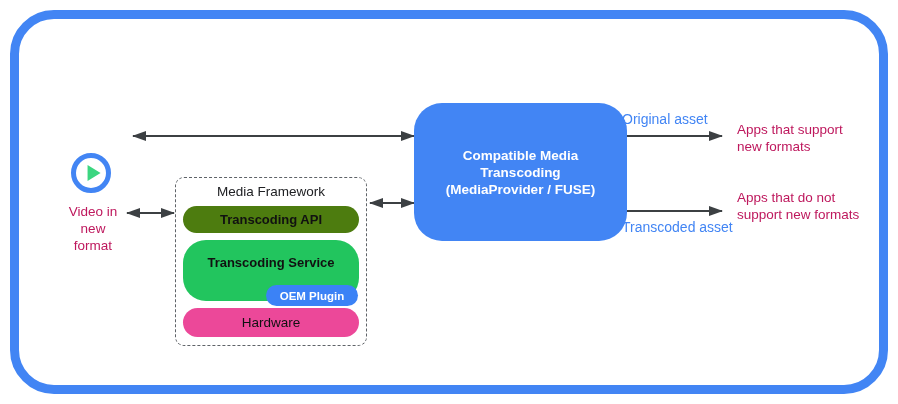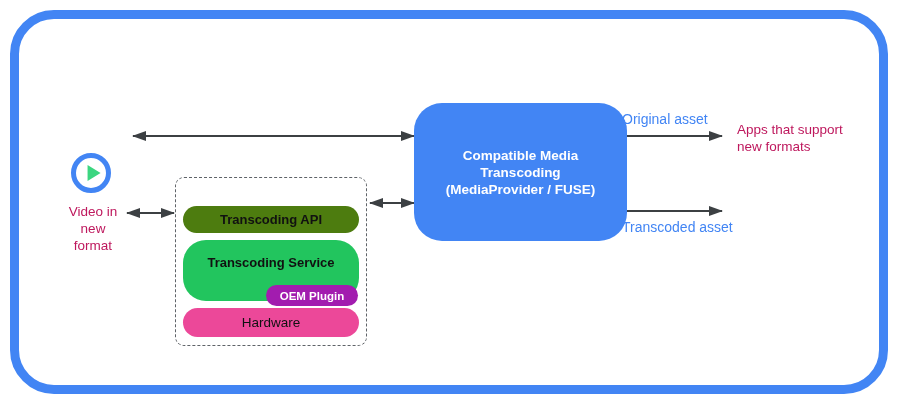--- a/index.html
+++ b/index.html
@@ -31,21 +31,21 @@
   .mf-box { position:absolute; left:175px; top:177px; width:192px; height:169px;
             border:1.5px dashed #5f6368; border-radius:9px; background:#fff; }
   .mf-title { position:absolute; left:175px; top:184px; width:192px; text-align:center;
               font-size:13.5px; color:#202124; }
   .pill { position:absolute; display:flex; align-items:center; justify-content:center;
           font-weight:bold; font-size:13px; color:#111; }
   .pill-api { left:183px; top:206px; width:176px; height:27px; border-radius:14px; background:#4d7c0f; }
   .pill-service { left:183px; top:240px; width:176px; height:61px; border-radius:23px; background:#22c55e;
                   padding-bottom:16px; }
   .pill-oem { left:266px; top:285px; width:92px; height:21px; border-radius:11px;
-              background:#a21caf; color:#ffffff; font-size:11.5px; }
+              background:#3b82f6; color:#ffffff; font-size:11.5px; }
   .pill-hw { left:183px; top:308px; width:176px; height:29px; border-radius:15px;
              background:#ec4899; font-weight:normal; font-size:13.5px; }
 
   
   .cmt-box { position:absolute; left:414px; top:103px; width:213px; height:138px;
              border-radius:28px; background:#4285f4; display:flex; align-items:center; justify-content:center;
              color:#ffffff; font-weight:bold; font-size:13.5px; line-height:17px;
              text-align:center; white-space:pre-line; }
 
   .asset-label { position:absolute; color:#4285f4; font-size:14px;text-align:right; }
@@ -86,32 +86,35 @@
   </div>
 
   <div class="play-circle">
     <div class="play-tri"></div>
   </div>
   <div class="txt video-label">Video in
 new
 format</div>
 
   <div class="mf-box"></div>
+  <div class="mf-title">Media Framework</div>
 
   <div class="pill pill-api">Transcoding API</div>
 
   <div class="pill pill-service">Transcoding Service</div>
 
   <div class="pill pill-oem">OEM Plugin</div>
 
   <div class="pill pill-hw">Hardware</div>
 
   <div class="cmt-box">Compatible Media
 Transcoding
 (MediaProvider / FUSE)</div>
 
   <div class="asset-label lbl-original">Original asset</div>
   <div class="asset-label lbl-transcoded">Transcoded asset</div>
 
   <div class="txt apps-support">Apps that support
 new formats</div>
+  <div class="txt apps-no-support">Apps that do not
+support new formats</div>
 
 </div>
 
 </body></html>

